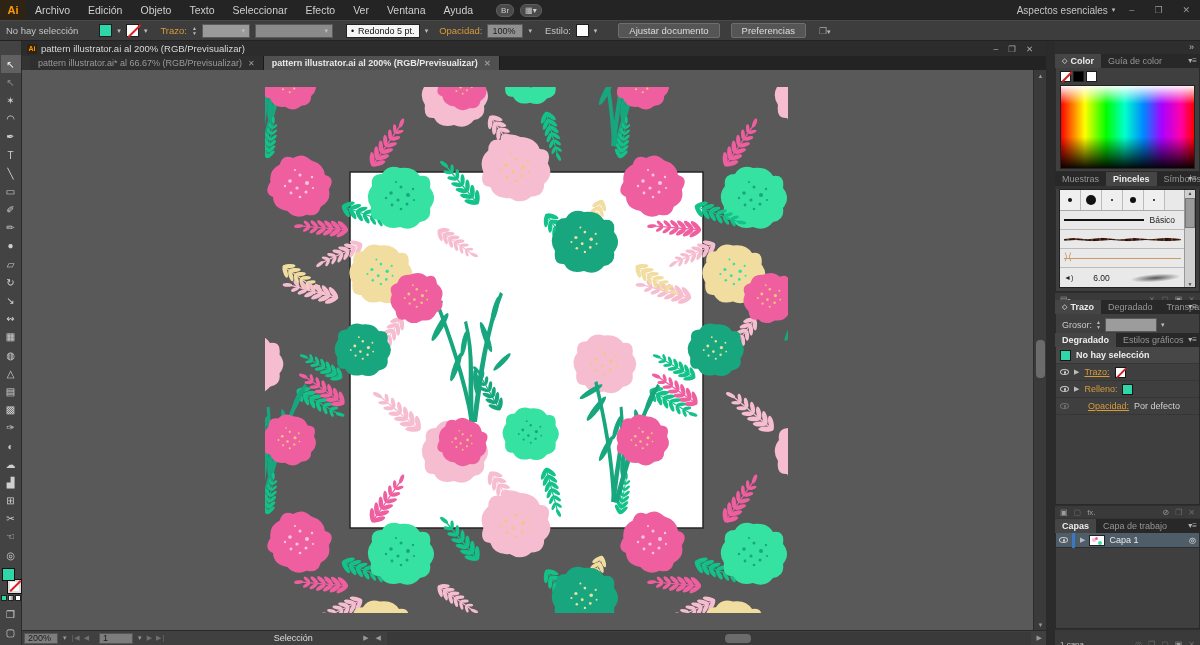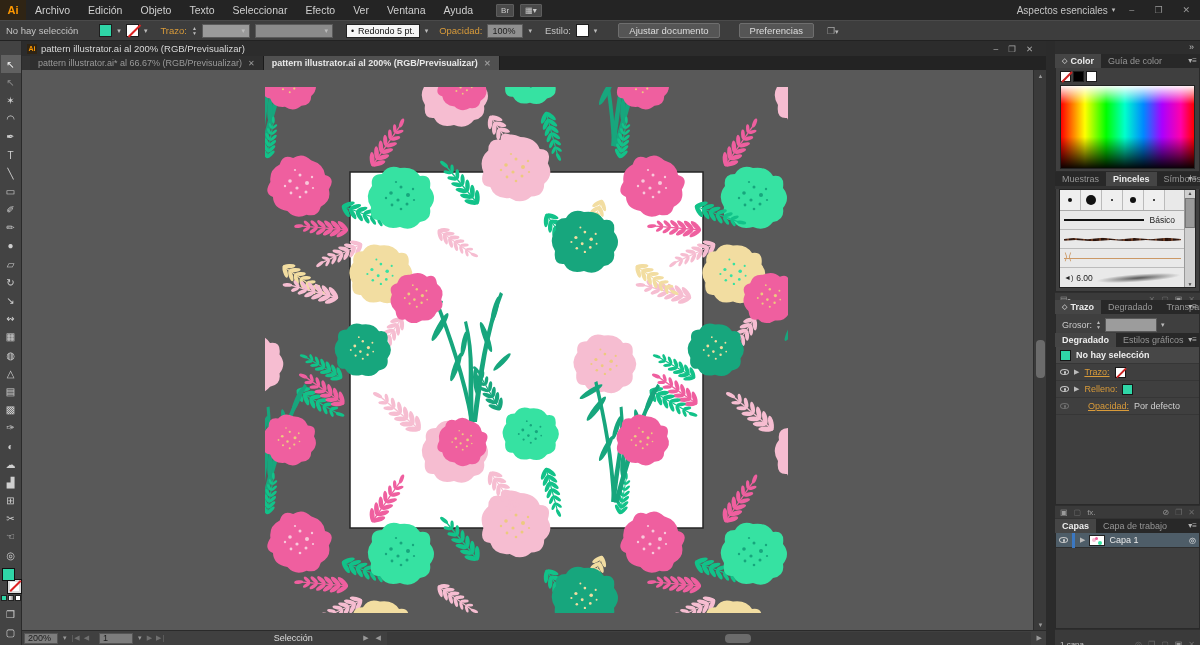--- a/index.html
+++ b/index.html
@@ -6,21 +6,21 @@
   html,body { width:1200px; height:645px; overflow:hidden; background:#333;
     font-family:"Liberation Sans", sans-serif; -webkit-font-smoothing:antialiased; }
   
   #menubar { position:absolute; left:0; top:0; width:1200px; height:20px; background:#242424;
     display:flex; align-items:center; color:#cfcfcf; font-size:10.5px; z-index:30; }
   #ai-logo { width:26px; height:20px; background:#2f2414; color:#f90; font-weight:bold;
     font-size:11px; display:flex; align-items:center; justify-content:center; }
   .menu-item { padding:16px 9px; height:20px; display:flex; align-items:center; cursor:default; }
   #menubar-right { margin-left:auto; display:flex; align-items:center; gap:8px; padding-right:4px; }
   .mini-app-btn { background:#4a4a4a; border:1px solid #5d5d5d; color:#ccc; font-size:8px;
-    padding:1px 4px; border-radius:1px; }
+    padding:1px 4px; border-radius:6px; }
   #workspace-switcher { color:#c5c5c5; font-size:10px; display:flex; gap:4px; align-items:center; }
   .winctl { color:#9a9a9a; font-size:9px; padding:0 6px; }
   
   #controlbar { position:absolute; left:0; top:20px; width:1200px; height:21px; background:#3d3d3d;
     border-top:1px solid #4a4a4a; border-bottom:1px solid #222; display:flex; align-items:center;
     color:#c8c8c8; font-size:9.5px; gap:5px; padding:0 6px; z-index:29; }
   .cb-label { color:#c4c4c4; }
   .cb-orange { color:#d99b3a; }
   .chip { width:13px; height:13px; border:1px solid #1e1e1e; display:inline-block; position:relative; }
   .chip.none { background:#fff; }
@@ -198,21 +198,21 @@
       <span>Redondo 5 pt.</span>
   </span>
   <span class="dd-arrow">▾</span>
   <span class="cb-orange" style="margin-left:6px">Opacidad:</span>
   <span class="cb-field" style="width:36px">100%</span>
   <span class="dd-arrow">▾</span>
   <span class="cb-label" style="margin-left:8px">Estilo:</span>
   <span class="chip" style="background:#fff"></span>
   <span class="dd-arrow">▾</span>
   <span class="cb-btn" style="margin-left:16px">Ajustar documento</span>
-  <span class="cb-btn" style="margin-left:14px">Preferencias</span>
+  <span class="cb-btn" style="margin-left:6px">Preferencias</span>
   <span class="gicon" style="margin-left:8px; font-size:9px"><span>❐</span><span class="dd-arrow">▾</span></span>
 </div>
 
 <div id="toolbar">
   <div id="tools-list">
       <div class="tool active">↖</div>
       <div class="tool" style="color: rgb(143, 143, 143);">↖</div>
       <div class="tool">✶</div>
       <div class="tool">◠</div>
       <div class="tool">✒</div>
@@ -475,21 +475,21 @@
         <div class="brow" style="padding-right:20px">
           <span class="bline"></span>
           <span class="lbl">Básico</span>
         </div>
         <div class="brow" style="padding-right:14px">
           <span class="charcoal"></span>
         </div>
         <div class="brow" style="padding-right:14px">
           <span class="fancy"></span>
         </div>
-        <div class="brow" style="border-bottom:none; padding-right:14px; gap:3px">
+        <div class="brow" style="border-bottom:none; padding-right:14px; gap:20px">
           <span style="font-size:7px">◄)</span>
           <span>6.00</span>
           <span class="fuzzy"></span>
         </div>
         <div id="brush-scroll">
           <div>▲</div>
           <div style="margin-top:2px;height:30px;background:#9a9a9a;border:1px solid #777"></div>
           <div style="position:absolute;bottom:0;left:0;right:0">▼</div>
         </div>
       </div>

